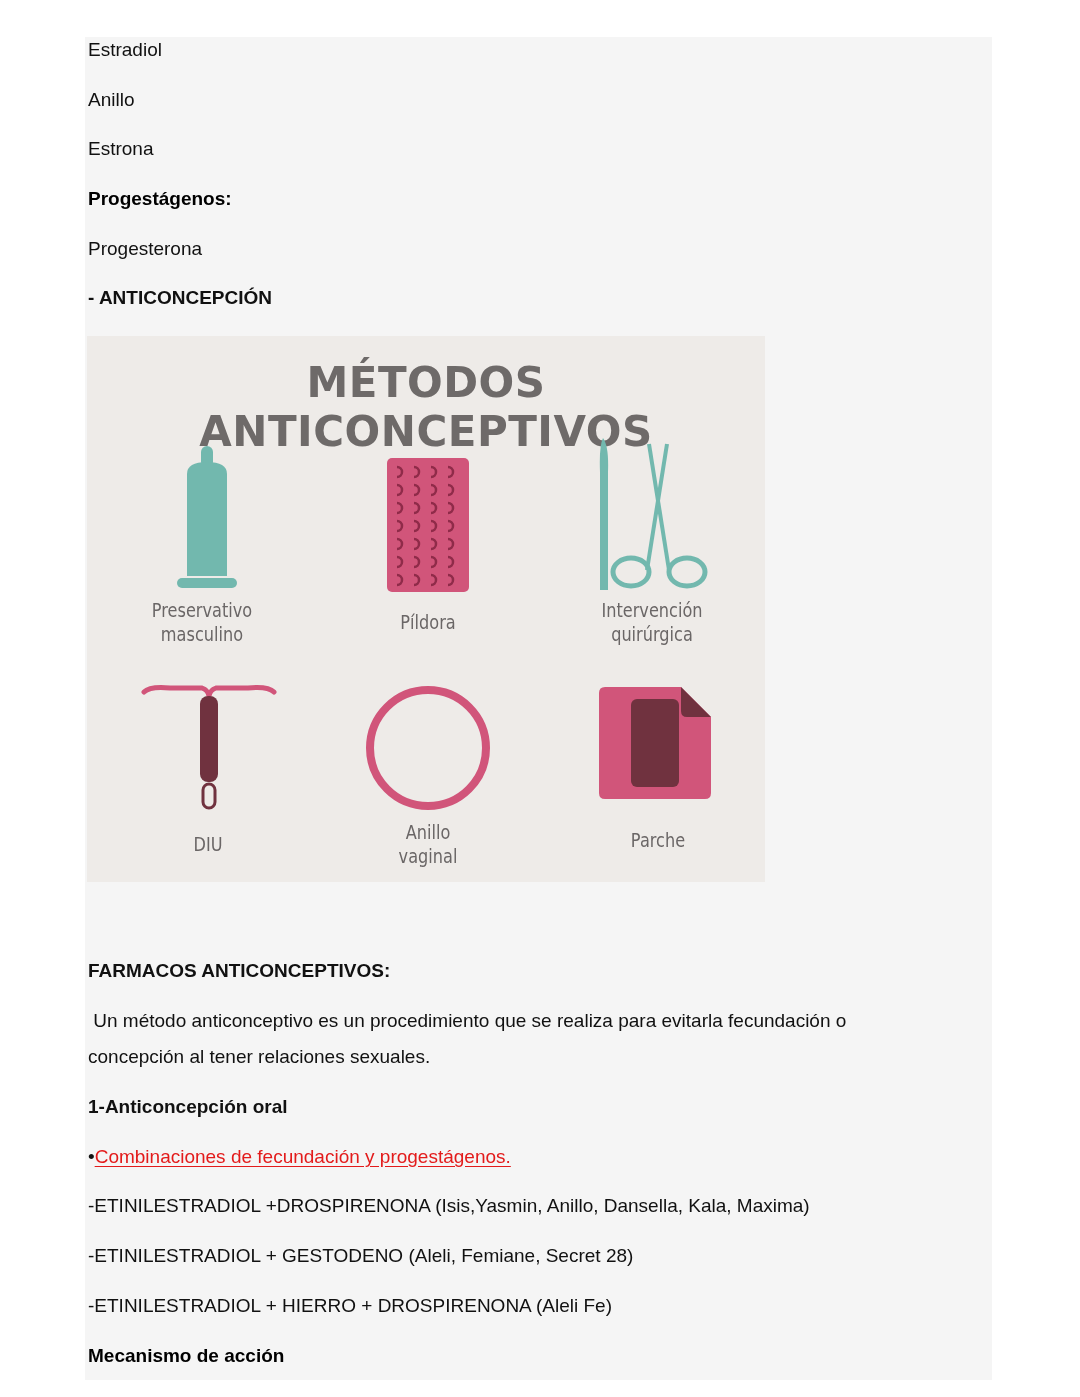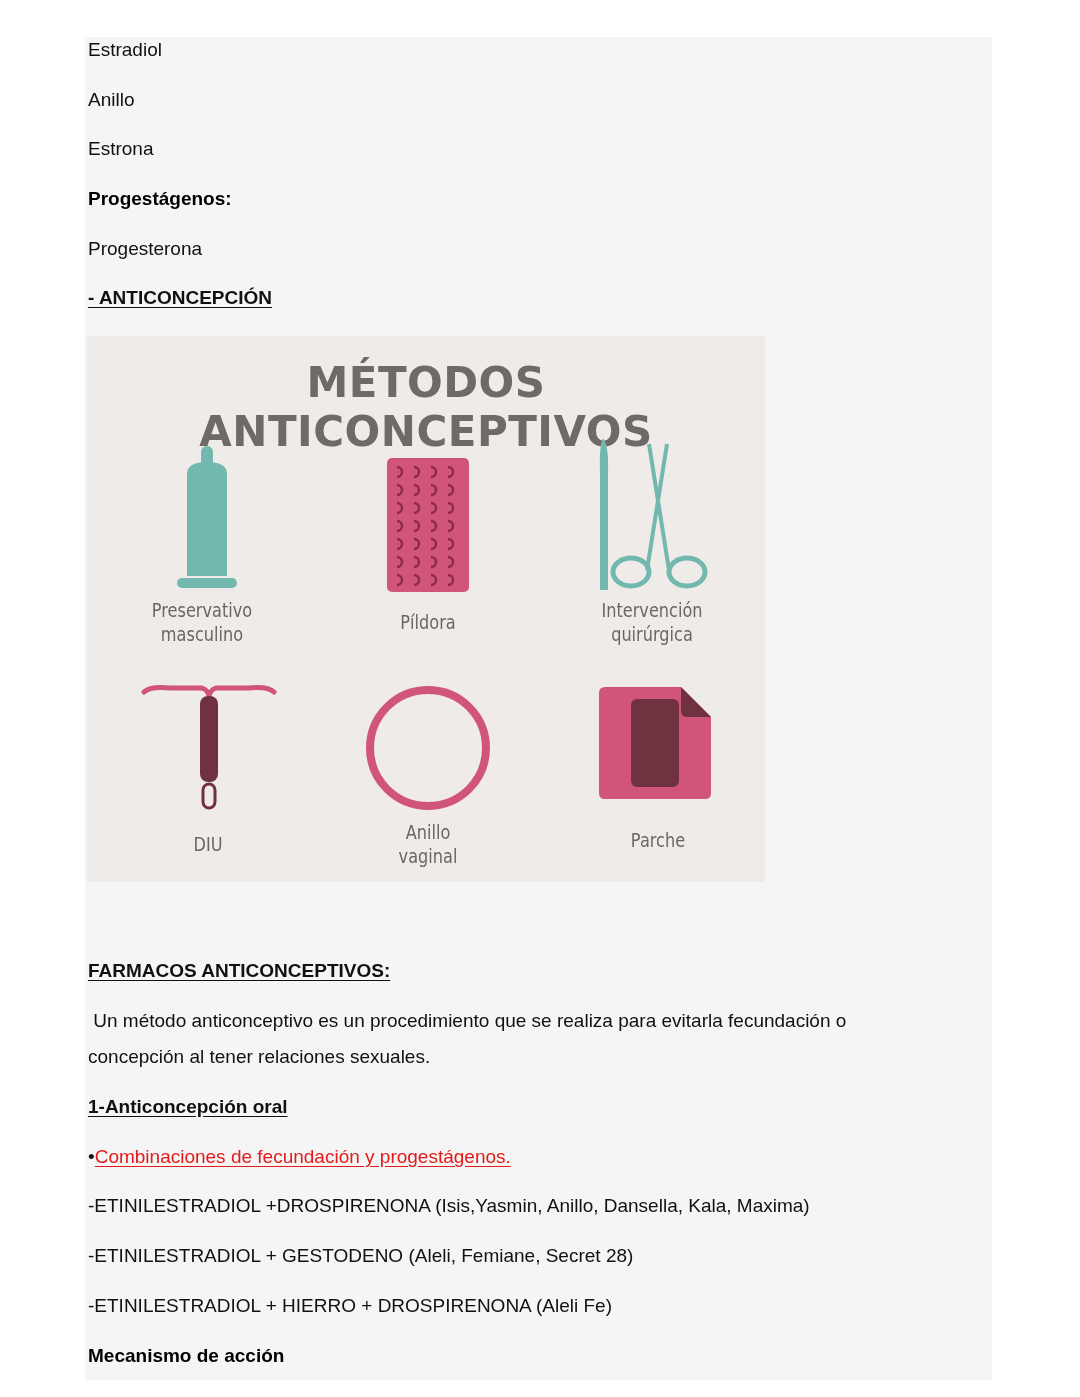--- a/index.html
+++ b/index.html
@@ -6,21 +6,21 @@
   body { width: 1080px; height: 1397px; position: relative; overflow: hidden; font-family: "Liberation Sans", sans-serif; }
   .page {
     position: absolute; left: 85px; top: 37px; width: 907px; height: 1343px;
     background: #f5f5f5;
   }
   .line {
     position: absolute; left: 88px; font-size: 19px; color: #111; white-space: nowrap;
     line-height: 24px;
   }
   .red { color: #000000; font-weight: bold; }
-  .bold-u { font-weight: bold; text-decoration: underline; text-underline-offset: 3px; }
+  .bold-u { font-weight: bold; text-underline-offset: 3px; }
   .red-u { color: #e31b1b; text-decoration: underline; text-underline-offset: 3px; }
   .infographic {
     position: absolute; left: 87px; top: 336px; width: 678px; height: 546px;
     background: #eeebe8;
   }
   .info-title {
     position: absolute; left: 0; width: 678px; top: 22px; text-align: center;
     font-size: 42px; font-weight: bold; color: #6e6a69; letter-spacing: 0.5px;
     font-family: "DejaVu Sans", sans-serif;
   }

